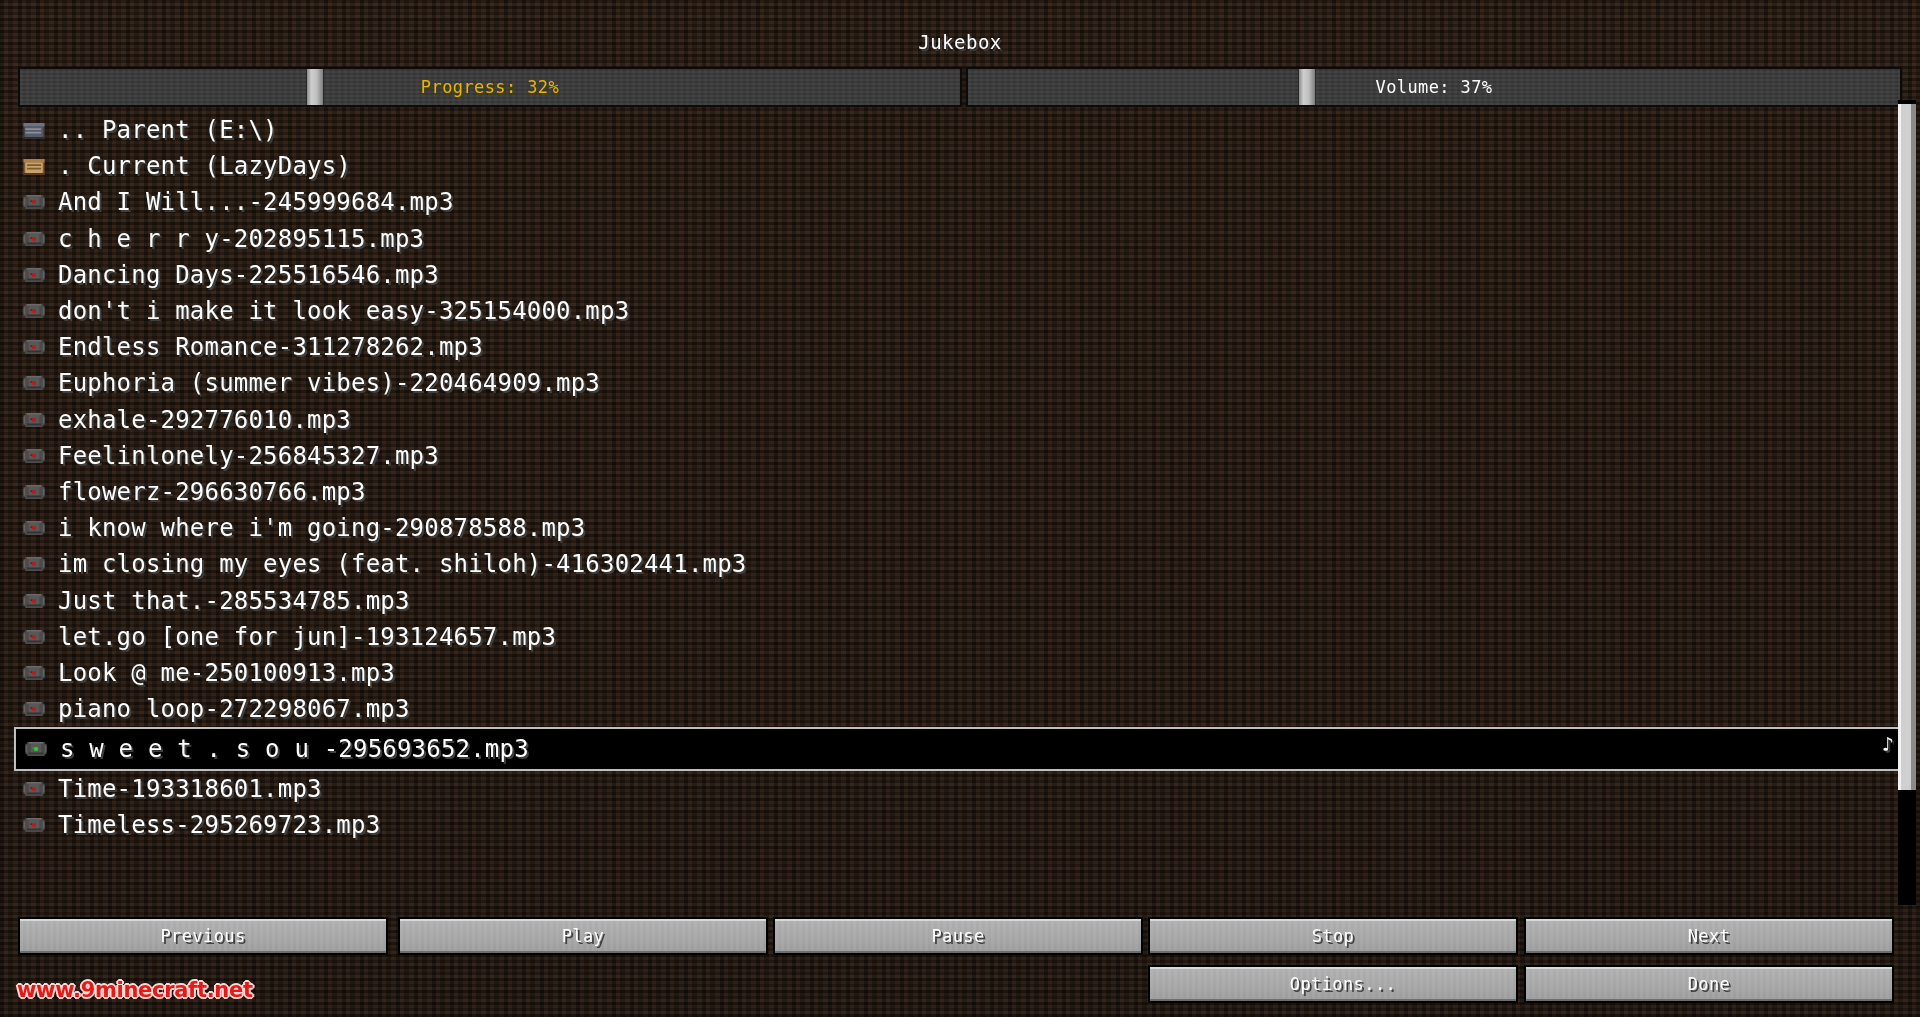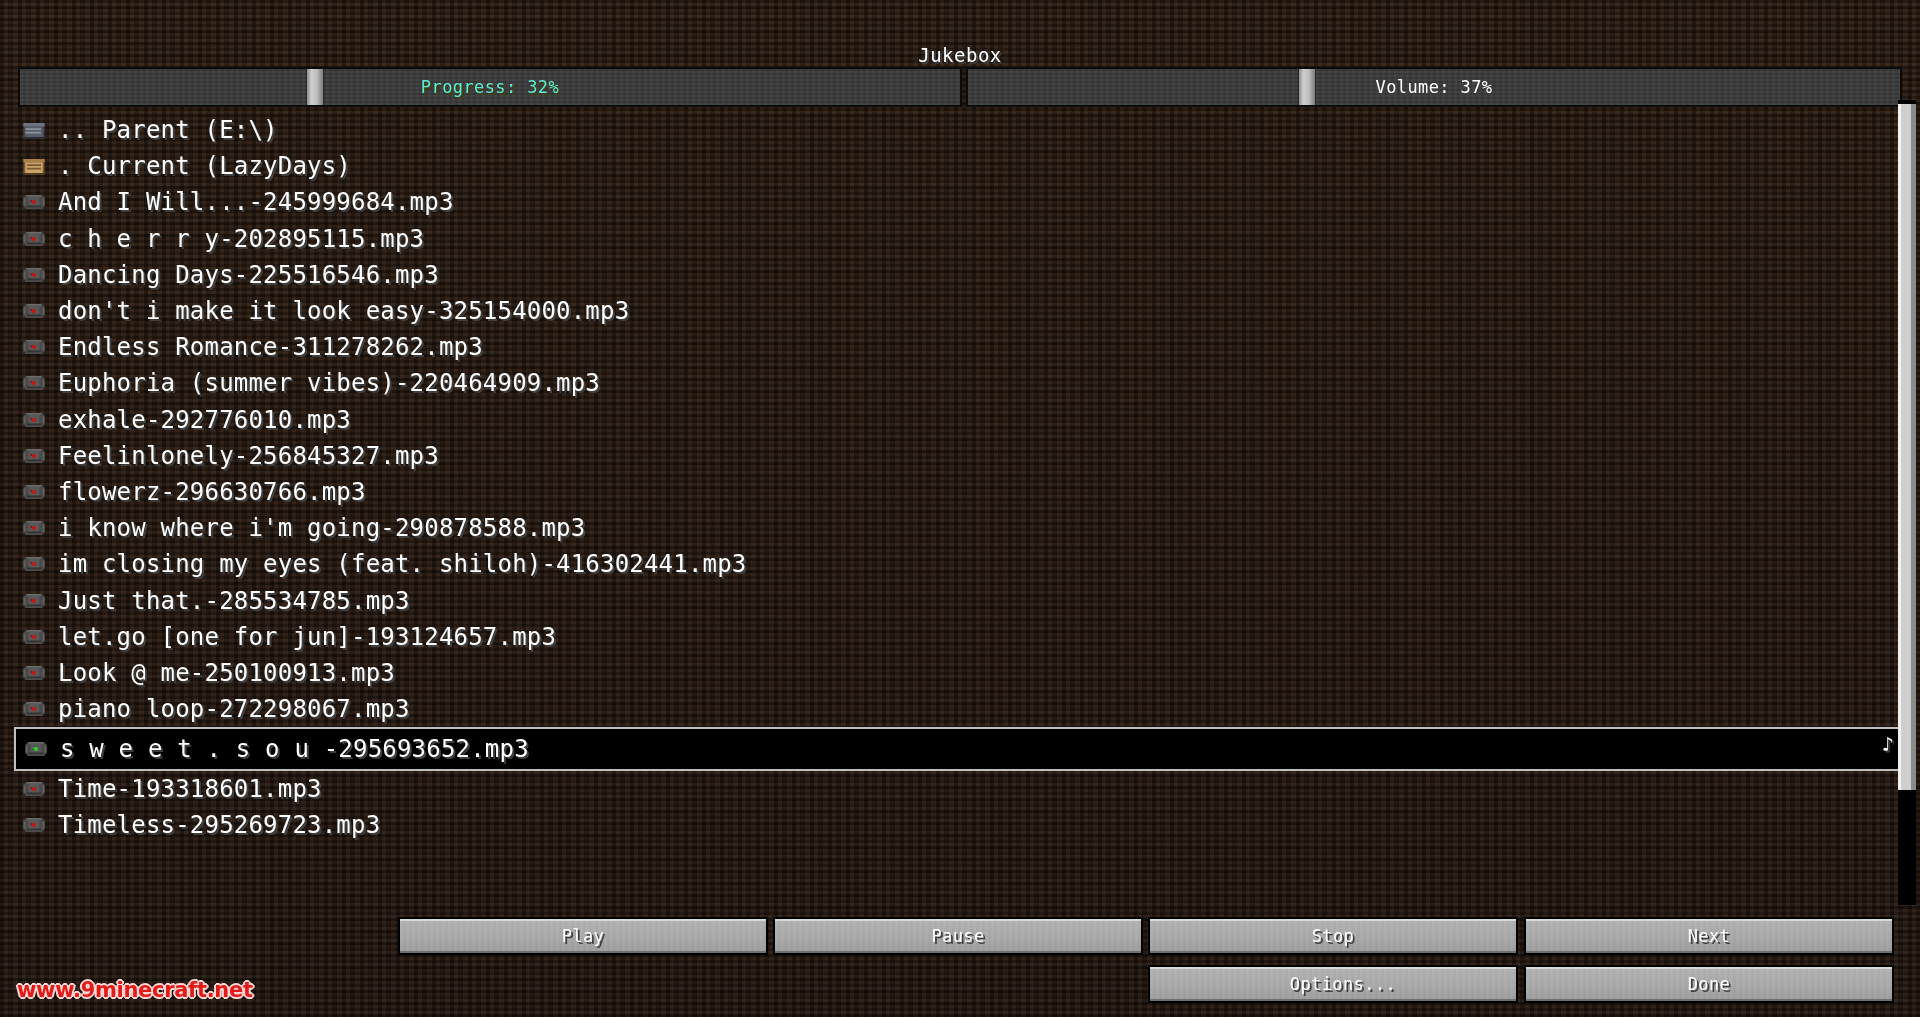--- a/index.html
+++ b/index.html
@@ -32,21 +32,21 @@
         rgba(120,80,50,0.10) 4px, rgba(120,80,50,0.10) 8px,
         rgba(0,0,0,0.16) 8px, rgba(0,0,0,0.16) 13px,
         rgba(140,95,60,0.07) 13px, rgba(140,95,60,0.07) 18px),
       linear-gradient(#2b1d13, #241811);
     overflow: hidden;
   }
 
   
   #title {
     position: absolute;
-    top: 44px;
+    top: 31px;
     left: 0;
     width: 1920px;
     text-align: center;
     font-size: 19px;
     line-height: 22px;
     color: #ffffff;
     text-shadow: 2px 2px 0 #3f3f3f;
     letter-spacing: 0.5px;
     font-family: "DejaVu Sans Mono", monospace;
   }
@@ -91,21 +91,21 @@
     left: 0;
     right: 0;
     height: 36px;
     line-height: 36px;
     text-align: center;
     font-size: 17px;
     text-shadow: 2px 2px 0 #3a3a28;
     z-index: 3;
     letter-spacing: 0.4px;
   }
-  #progress-label { color: #5eead4; text-shadow: 2px 2px 0 #3f3f15; }
+  #progress-label { color: #eab308; text-shadow: 2px 2px 0 #3f3f15; }
   #volume-label   { color: #ffffff; text-shadow: 2px 2px 0 #3f3f3f; }
 
   
   #list-viewport {
     position: absolute;
     left: 0;
     top: 112px;
     width: 1920px;
     height: 790px;
     overflow: hidden;
@@ -550,20 +550,23 @@
           </span>
           <span class="row-label">Timeless-295269723.mp3</span>
         </div>
       </div>
   </div>
 
   <div id="scrollbar-track">
     <div id="scrollbar-thumb"></div>
   </div>
 
+  <div class="btn" style="left:18px;  top:917px; width:370px;">
+    <span class="btn-label">Previous</span>
+  </div>
   <div class="btn" style="left:398px; top:917px; width:370px;">
     <span class="btn-label">Play</span>
   </div>
   <div class="btn" style="left:773px; top:917px; width:370px;">
     <span class="btn-label">Pause</span>
   </div>
   <div class="btn" style="left:1148px; top:917px; width:370px;">
     <span class="btn-label">Stop</span>
   </div>
   <div class="btn" style="left:1524px; top:917px; width:370px;">

